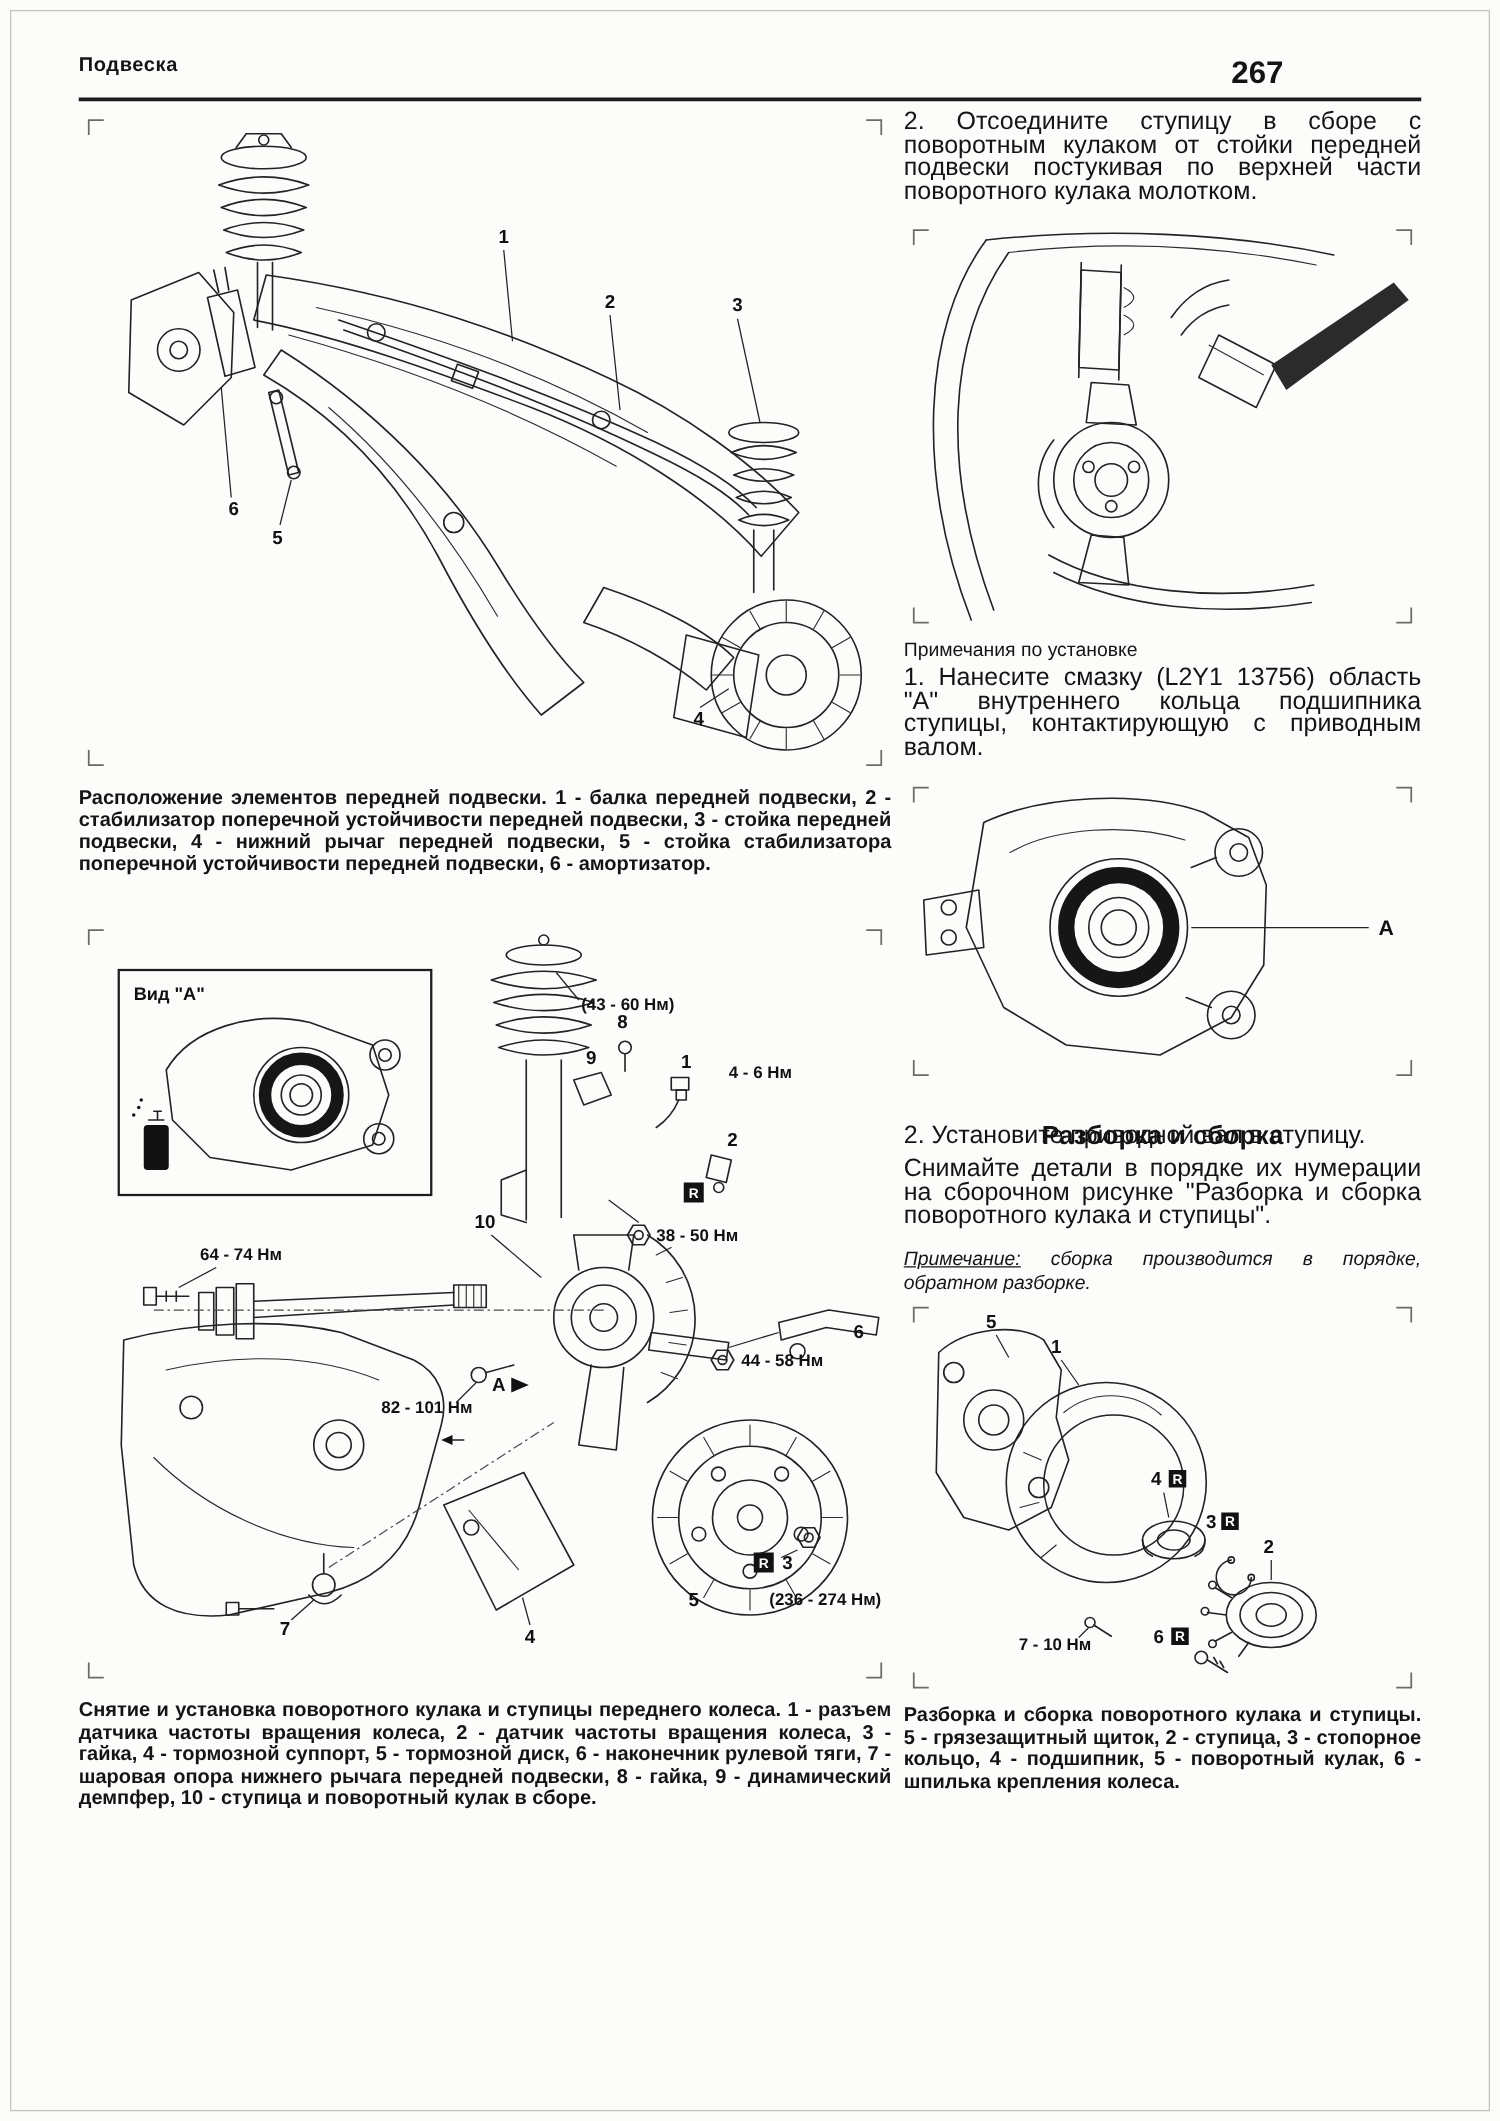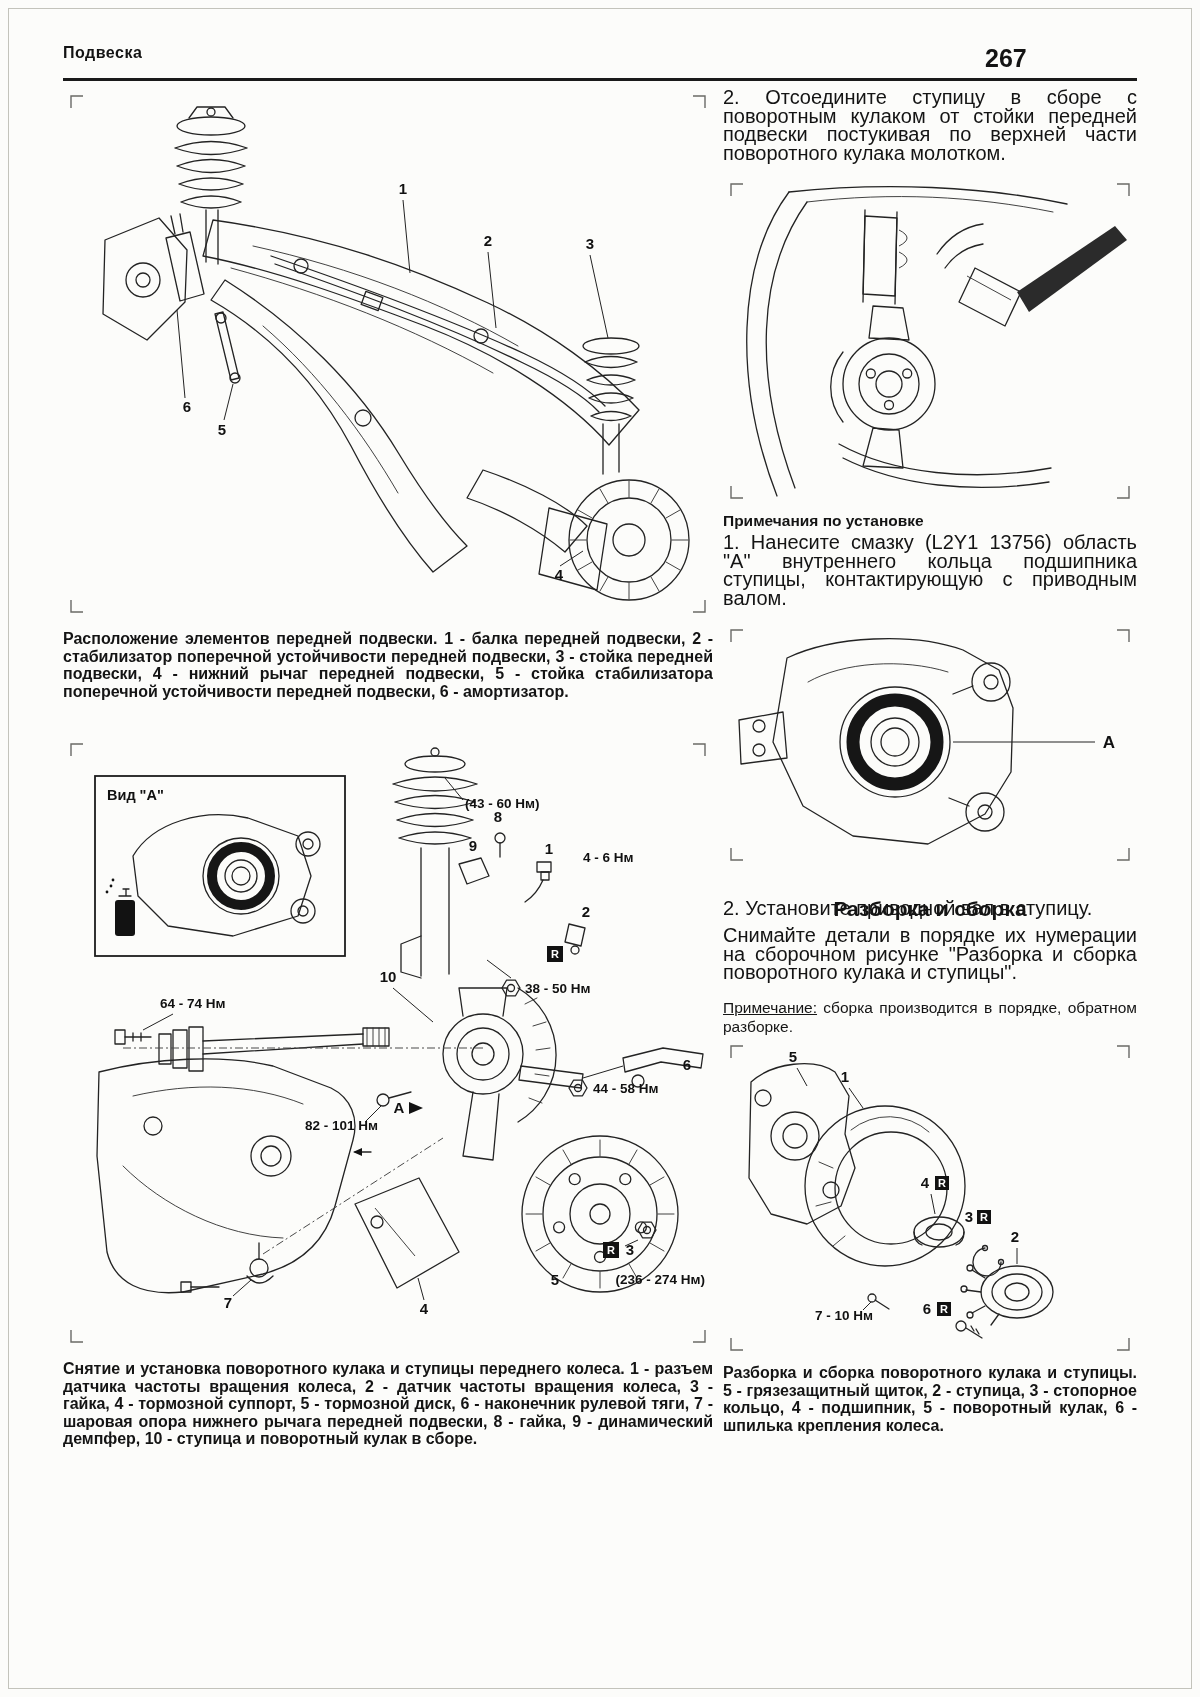--- a/index.html
+++ b/index.html
@@ -11,23 +11,23 @@
                   font-size:16px; font-weight:bold; letter-spacing:.5px; }
   .header-page-number { position:absolute; left:985px; top:44px; width:150px;
                   font-size:25px; font-weight:bold; }
   .header-rule { position:absolute; left:63px; top:78px; width:1074px; height:3px; background:#1a1a1a; }
 
   .fig { position:absolute; }
   .fig svg { display:block; width:100%; height:100%; }
 
   .caption { position:absolute; font-weight:bold; font-size:16px; line-height:17.6px; text-align:justify; }
   .body-text { position:absolute; font-size:20px; line-height:18.6px; text-align:justify; }
-  .subhead { position:absolute; font-size:15.5px; font-weight:bold; }
+  .subhead { position:absolute; font-size:15.5px; font-weight:normal; }
   .section-title { position:absolute; font-size:21px; font-weight:bold; }
-  .note { position:absolute; font-size:15.5px; line-height:18.6px; text-align:justify; }
+  .note { position:absolute; font-size:15.5px; line-height:18.6px; font-style:italic; text-align:justify; }
   .note-label { text-decoration:underline; }
 
   
   .ln { stroke:#232323; stroke-width:1.3; fill:none; stroke-linecap:round; stroke-linejoin:round; }
   .lnthin { stroke:#2c2c2c; stroke-width:.9; fill:none; }
   .corner { stroke:#6a6a66; stroke-width:1.4; fill:none; }
   .leader { stroke:#232323; stroke-width:1; fill:none; }
   .dash { stroke:#4a4a4a; stroke-width:1; fill:none; stroke-dasharray:8 3 2 3; }
   .callout-num { font:bold 15px "Liberation Sans", sans-serif; fill:#111; text-anchor:middle; }
   .torque { font:bold 13.5px "Liberation Sans", sans-serif; fill:#111; }

